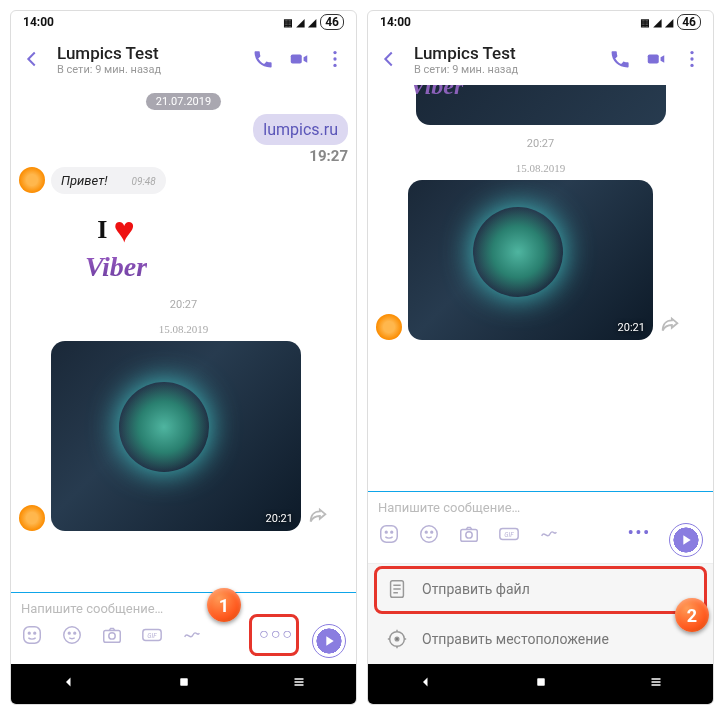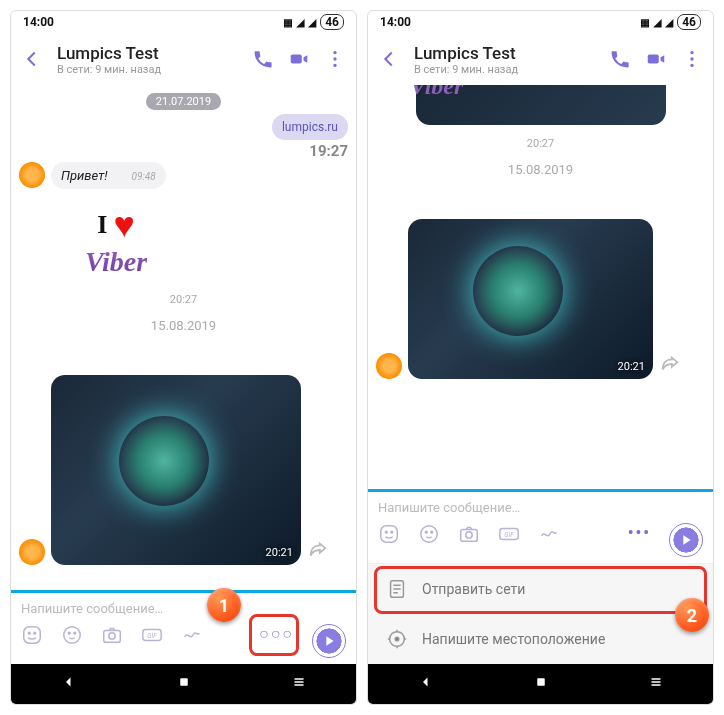--- a/index.html
+++ b/index.html
@@ -64,21 +64,21 @@
     padding: 2px 10px;
     font-size: 11px;
     margin: 4px 0;
   }
   .bubble-out {
     align-self: flex-end;
     background: #dcd8f1;
     border-radius: 14px;
     padding: 6px 10px;
     color: #5a55b8;
-    font-size: 12px;
+    font-size: 16px;
     max-width: 200px;
     margin-bottom: 2px;
     position: relative;
   }
   .time-out { font-size: 15px; color: #888; align-self: flex-end; margin-right: 0; font-weight: bold; }
   .row-in { display: flex; align-items: flex-start; gap: 6px; margin: 2px 0; }
   .avatar {
     width: 26px; height: 26px; border-radius: 50%;
     background: radial-gradient(circle, #ffb74d 30%, #fb8c00 70%);
     flex-shrink: 0;
@@ -109,28 +109,28 @@
   .sticker .i-heart { font-size: 26px; color: #111; display: flex; align-items: center; gap: 6px; }
   .sticker .i-heart .heart { font-size: 36px; color: #e11; }
   .sticker .viber-text {
     font-size: 28px;
     background: linear-gradient(#9b5cc4, #6a3d9e);
     -webkit-background-clip: text;
     color: transparent;
     font-style: italic;
     font-weight: 900;
   }
-  .date-sep { align-self: center; color: #aaa; font-size: 13px; margin: 6px 16px; }
+  .date-sep { align-self: center; color: #aaa; font-size: 11px; margin: 6px 16px; font-family: Liberation Serif, serif; }
   .media-msg {
     display: flex;
     align-items: flex-end;
     gap: 6px;
     justify-content: flex-end;
   }
-  .media-msg.left { justify-content: flex-start; margin-top: 36px; }
+  .media-msg.left { justify-content: flex-start; }
   .media-img {
     width: 250px;
     border-radius: 14px;
     background: linear-gradient(135deg, #1a2838 0%, #273b4f 40%, #0d1a28 100%);
     position: relative;
     overflow: hidden;
   }
   .media-img.big { height: 190px; }
   .media-img.small { width: 245px; height: 160px; }
   .media-img::before {
@@ -146,21 +146,21 @@
   .media-ts {
     position: absolute;
     right: 8px;
     bottom: 6px;
     color: #fff;
     font-size: 11px;
     text-shadow: 0 0 4px #000;
   }
   .share-icon { color: #bbb; font-size: 18px; }
   .input-bar {
-    border-top: 3px solid #0ea5e9;
+    border-top: 1px solid #0ea5e9;
     padding: 8px 10px 6px;
     background: #fff;
   }
   .input-placeholder { color: #bbb; font-size: 13px; margin-bottom: 8px; }
   .toolbar-row { display: flex; align-items: flex-start; gap: 18px; }
   .toolbar-row .tool { color: #b8b2d6; }
   .toolbar-row .tool svg { width: 22px; height: 22px; }
   .spacer { flex: 1; }
   .more-dots { color: #998fd0; font-size: 16px; letter-spacing: 2px; font-weight: bold; }
   .voice-btn {
@@ -465,32 +465,32 @@
   </div>
 
   <div class="attach-panel" style="position:relative;">
     <div class="attach-item">
       <svg viewBox="0 0 24 24">
           <rect x="5" y="3" width="14" height="18" rx="2"></rect>
           <line x1="8" y1="8" x2="16" y2="8"></line>
           <line x1="8" y1="12" x2="16" y2="12"></line>
           <line x1="8" y1="16" x2="13" y2="16"></line>
         </svg>
-      <span>Отправить сети</span>
+      <span>Отправить файл</span>
     </div>
     <div class="attach-item">
       <svg viewBox="0 0 24 24">
           <circle cx="12" cy="12" r="8"></circle>
           <circle cx="12" cy="12" r="2" fill="currentColor"></circle>
           <line x1="12" y1="2" x2="12" y2="4"></line>
           <line x1="12" y1="20" x2="12" y2="22"></line>
           <line x1="2" y1="12" x2="4" y2="12"></line>
           <line x1="20" y1="12" x2="22" y2="12"></line>
         </svg>
-      <span>Напишите местоположение</span>
+      <span>Отправить местоположение</span>
     </div>
     <div class="highlight-box" style="top:2px; left:6px; right:6px; height:48px;"></div>
     <div class="marker" style="top:34px; right:4px;">2</div>
   </div>
 
   <div class="navbar">
     <span><svg viewBox="0 0 24 24">
           <path d="M14 6l-6 6 6 6z"></path>
         </svg></span>
     <span><svg viewBox="0 0 24 24">

